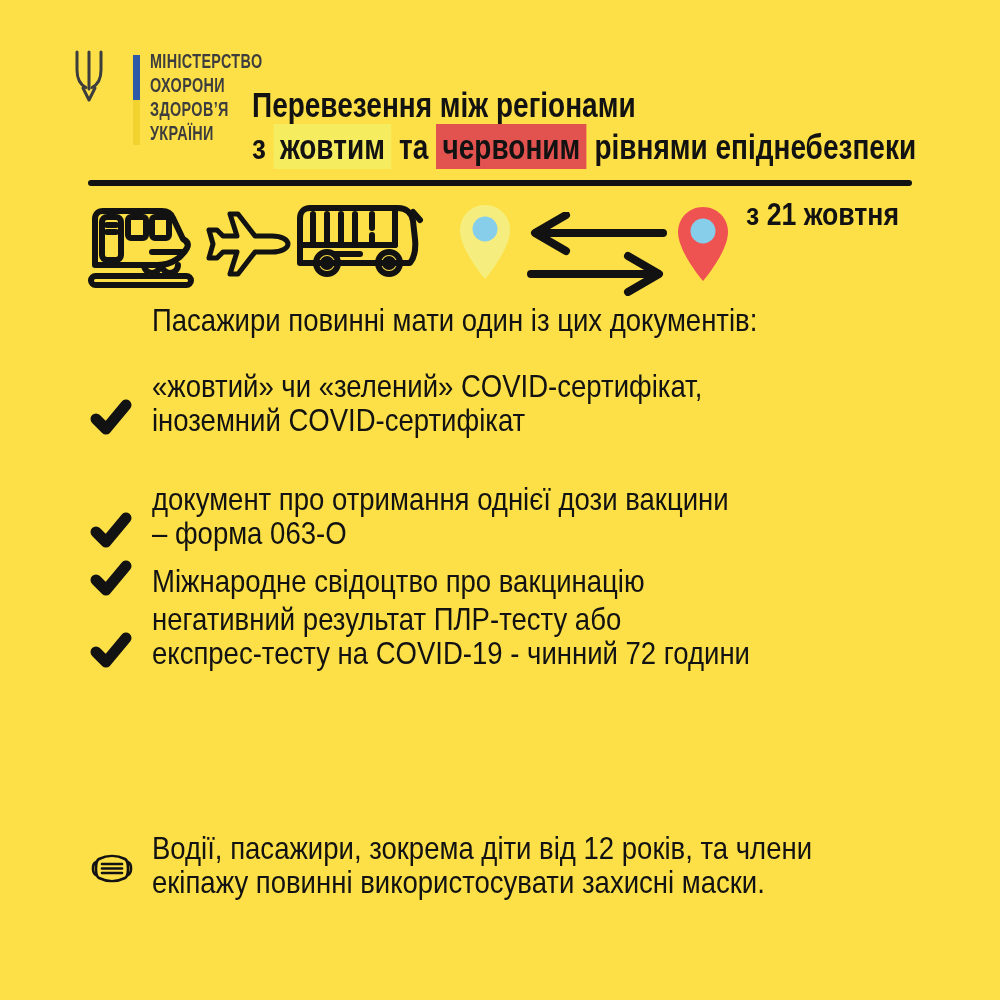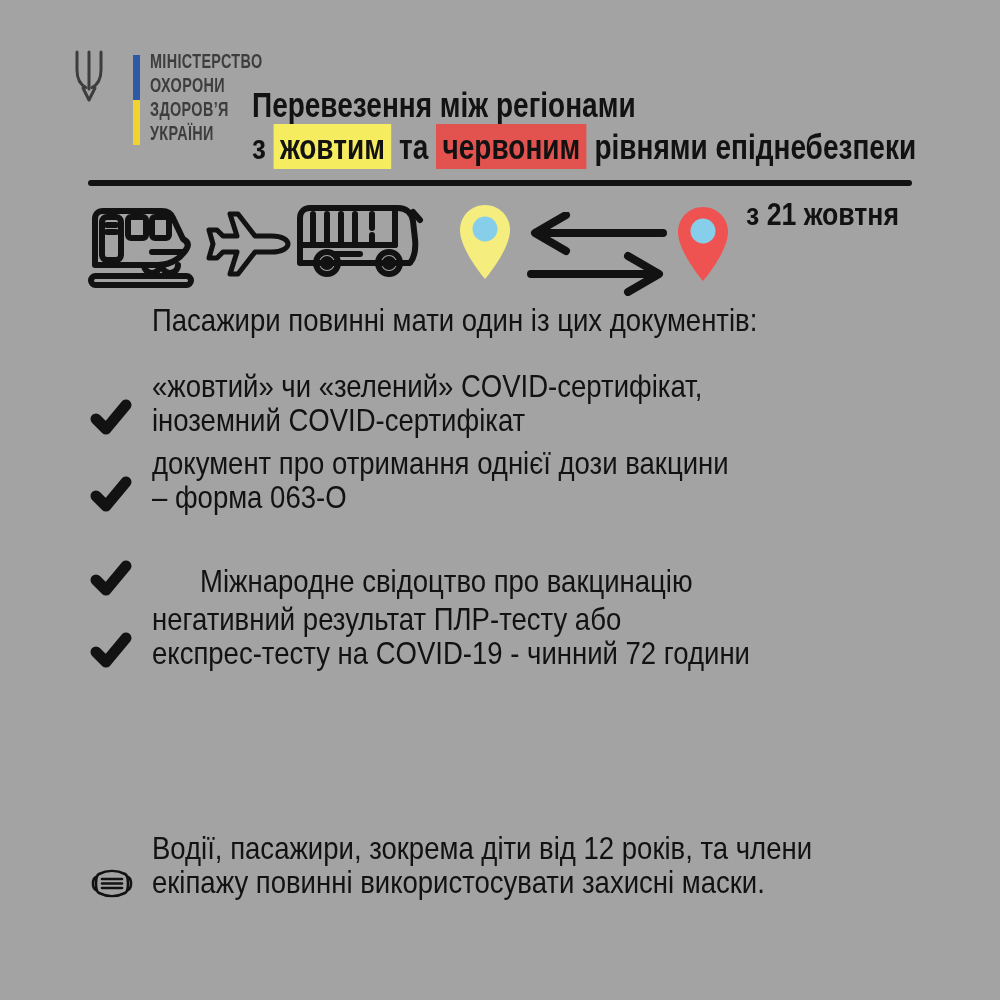--- a/index.html
+++ b/index.html
@@ -1,20 +1,20 @@
 <!DOCTYPE html>
 <html><head>
 <meta charset="utf-8">
 <style>
   html,body{margin:0;padding:0;}
   body{font-family:"Liberation Sans", sans-serif;}
   .poster{
     position:relative;
     width:1000px;height:1000px;
-    background:#a3a3a3;
+    background:#fde047;
     overflow:hidden;
     color:#121212;
   }
   .abs{position:absolute;}
   .cond{transform:scaleX(0.86);transform-origin:0 0;white-space:nowrap;}
   .cond80{transform:scaleX(0.80);transform-origin:0 0;white-space:nowrap;}
   .cond72{transform:scaleX(0.72);transform-origin:0 0;white-space:nowrap;}
 
   
   .logo-trident{left:72px;top:49px;}
@@ -39,22 +39,22 @@
   .pin-red{left:677px;top:206px;}
   .date{left:746px;top:197px;font-size:31px;font-weight:bold;}
 
   .intro{left:152px;top:302px;font-size:32px;}
 
   
   .row{position:absolute;left:90px;width:860px;display:flex;align-items:flex-end;}
   .row .ic{flex:0 0 44px;display:flex;justify-content:flex-start;align-items:center;}
   .row .tx{margin-left:18px;font-size:32px;line-height:34px;}
   .row .tx div{white-space:nowrap;}
-  .r1{top:369px;} .r2{top:446px;} .r3{top:558px;height:40px;gap:48px;} .r4{top:602px;} .r5{top:721px;}
-  .rmask{top:831px;align-items:flex-end;}
+  .r1{top:369px;} .r2{top:482px;} .r3{top:558px;height:40px;} .r4{top:602px;} .r5{top:721px;}
+  .rmask{top:831px;align-items:center;}
   .rmask .ic{margin-top:6px;flex:0 0 44px;}
   .rmask .tx{margin-left:18px;}
 
   svg{display:block;}
 </style>
 </head>
 <body>
 
 <div class="poster">
 

